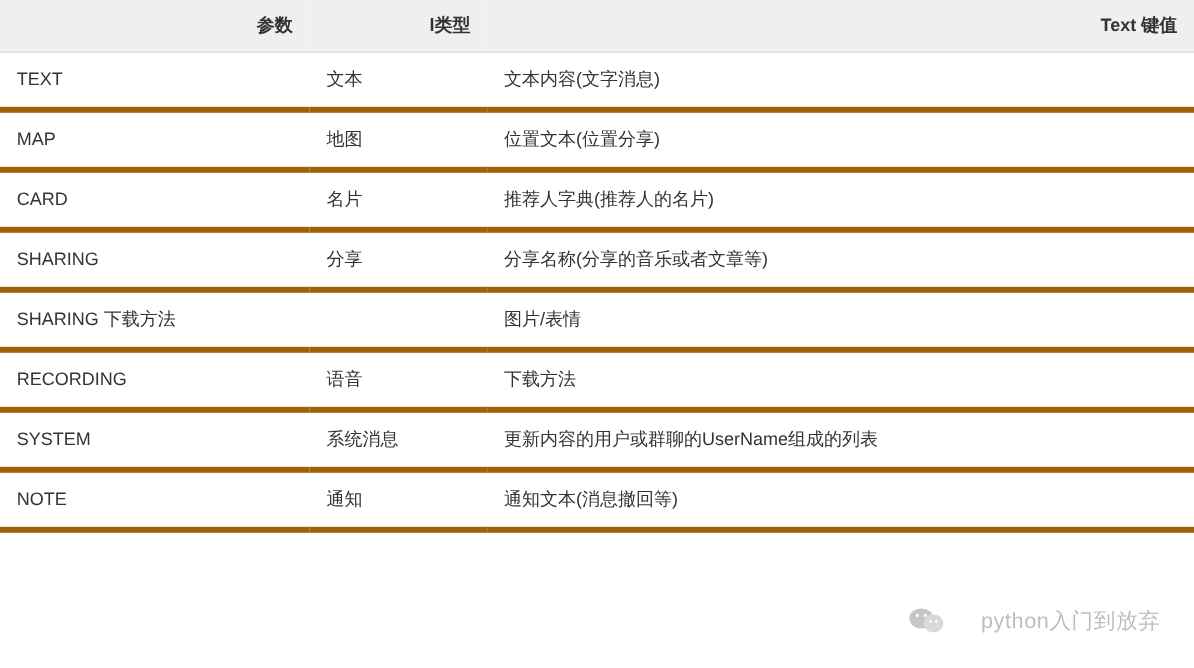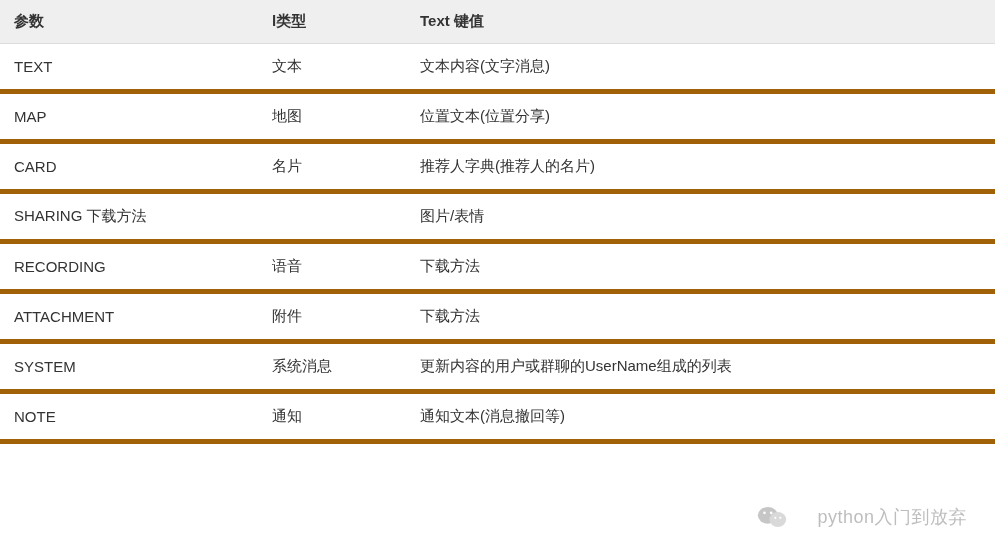--- a/index.html
+++ b/index.html
@@ -16,21 +16,21 @@
       overflow: hidden;
     }
     table {
       width: 100%;
       border-collapse: collapse;
     }
     thead tr {
       background: #efefef;
     }
     th {
-      text-align: left;
+      text-align: right;
       font-weight: bold;
       font-size: 15px;
       color: #333;
       padding: 12px 14px;
       border-bottom: 1px solid #ddd;
     }
     td {
       font-size: 15px;
       color: #333;
       padding: 13px 14px;
@@ -93,32 +93,32 @@
         <td class="col-param">MAP</td>
         <td class="col-type">地图</td>
         <td class="col-text">位置文本(位置分享)</td>
       </tr>
       <tr>
         <td class="col-param">CARD</td>
         <td class="col-type">名片</td>
         <td class="col-text">推荐人字典(推荐人的名片)</td>
       </tr>
       <tr>
+        <td class="col-param">SHARING</td>
+        <td class="col-type">分享</td>
+        <td class="col-text">分享名称(分享的音乐或者文章等)</td>
+      </tr>
+      <tr>
         <td class="col-param">SHARING 下载方法</td>
         <td class="col-type"></td>
         <td class="col-text">图片/表情</td>
       </tr>
       <tr>
         <td class="col-param">RECORDING</td>
         <td class="col-type">语音</td>
-        <td class="col-text">下载方法</td>
-      </tr>
-      <tr>
-        <td class="col-param">ATTACHMENT</td>
-        <td class="col-type">附件</td>
         <td class="col-text">下载方法</td>
       </tr>
       <tr>
         <td class="col-param">SYSTEM</td>
         <td class="col-type">系统消息</td>
         <td class="col-text">更新内容的用户或群聊的UserName组成的列表</td>
       </tr>
       <tr>
         <td class="col-param">NOTE</td>
         <td class="col-type">通知</td>

